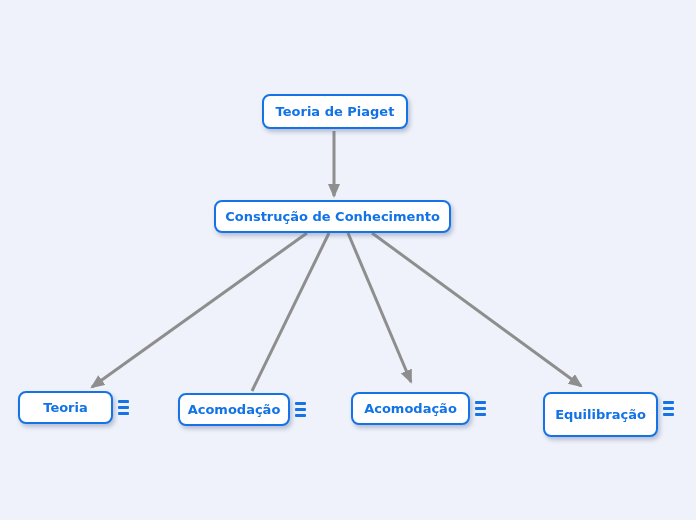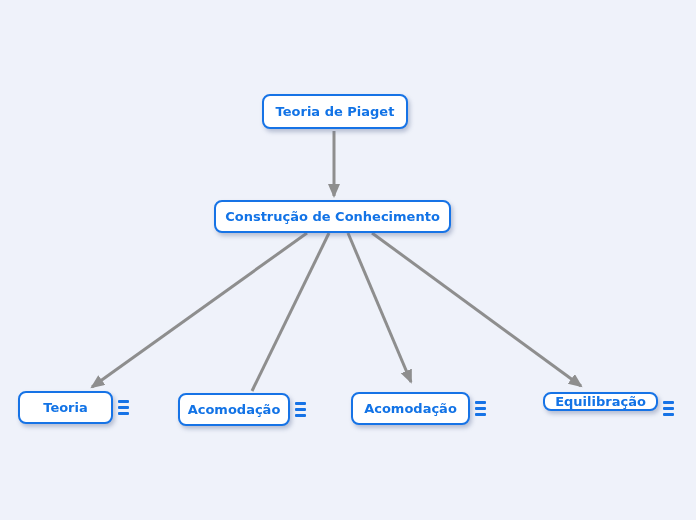--- a/index.html
+++ b/index.html
@@ -75,21 +75,21 @@
       <div class="bar"></div>
     </div>
     <div class="node" style="left: 351px; top: 392px; width: 119px; height: 33px; text-align: center;">
       <span>Acomodação</span>
     </div>
     <div class="menu-icon" style="left: 475px; top: 401px;">
       <div class="bar"></div>
       <div class="bar"></div>
       <div class="bar"></div>
     </div>
-    <div class="node" style="left: 543px; top: 392px; width: 115px; height: 19px;">
+    <div class="node" style="left: 543px; top: 392px; width: 115px; height: 45px;">
       <span>Equilibração</span>
     </div>
     <div class="menu-icon" style="left: 663px; top: 401px;">
       <div class="bar"></div>
       <div class="bar"></div>
       <div class="bar"></div>
     </div>
   </div>
 
 </body></html>

